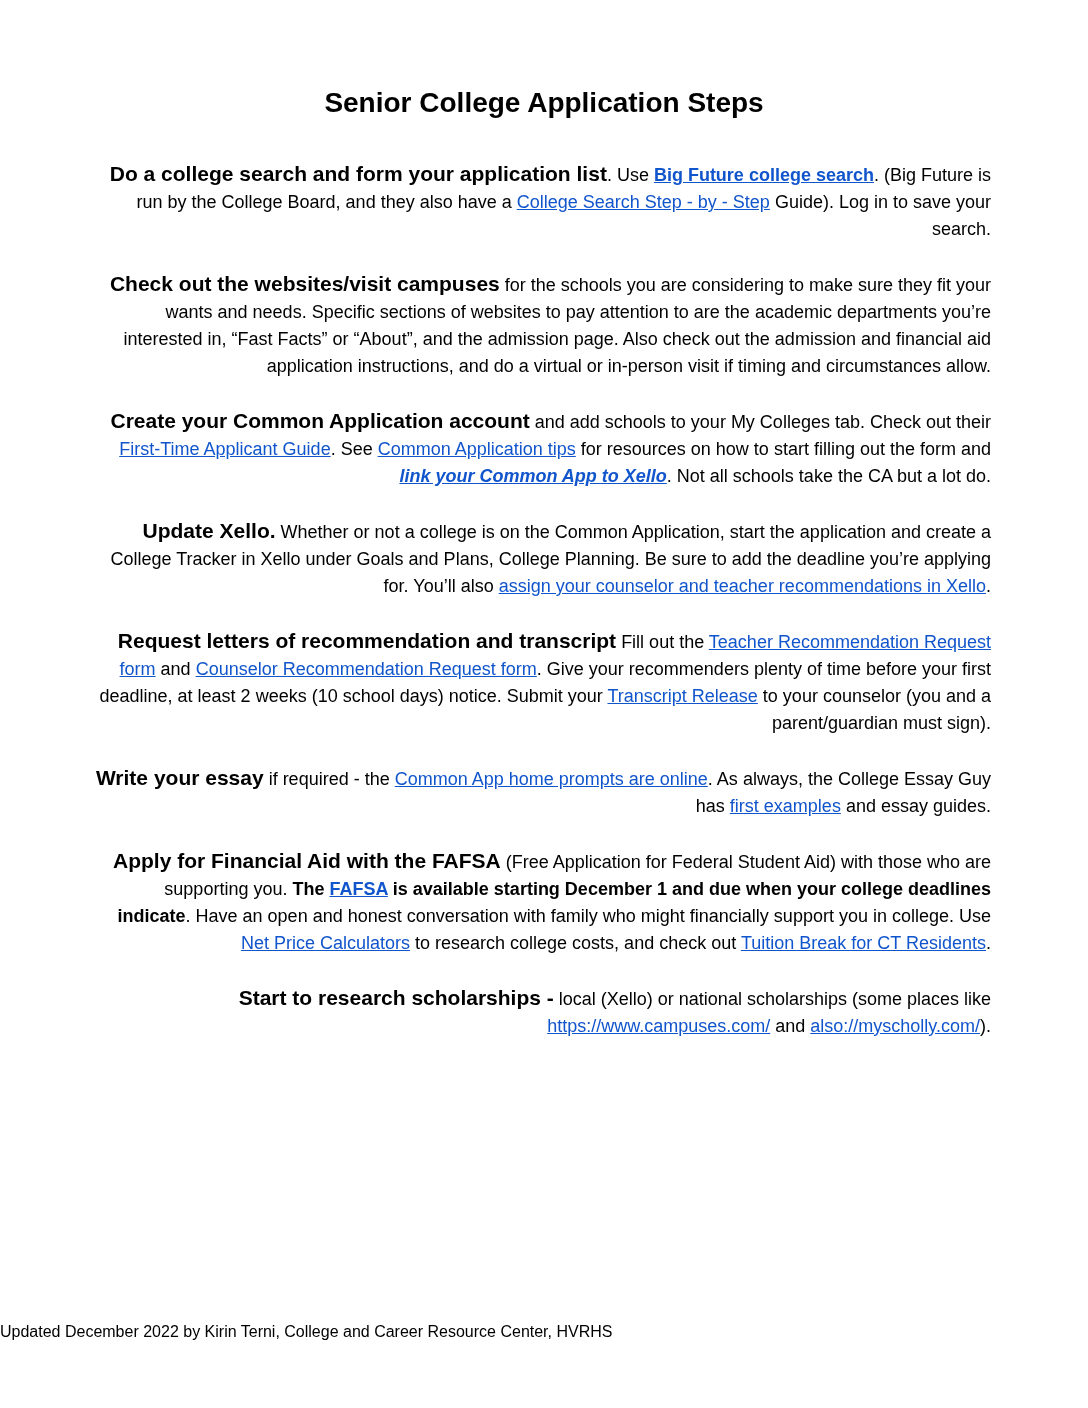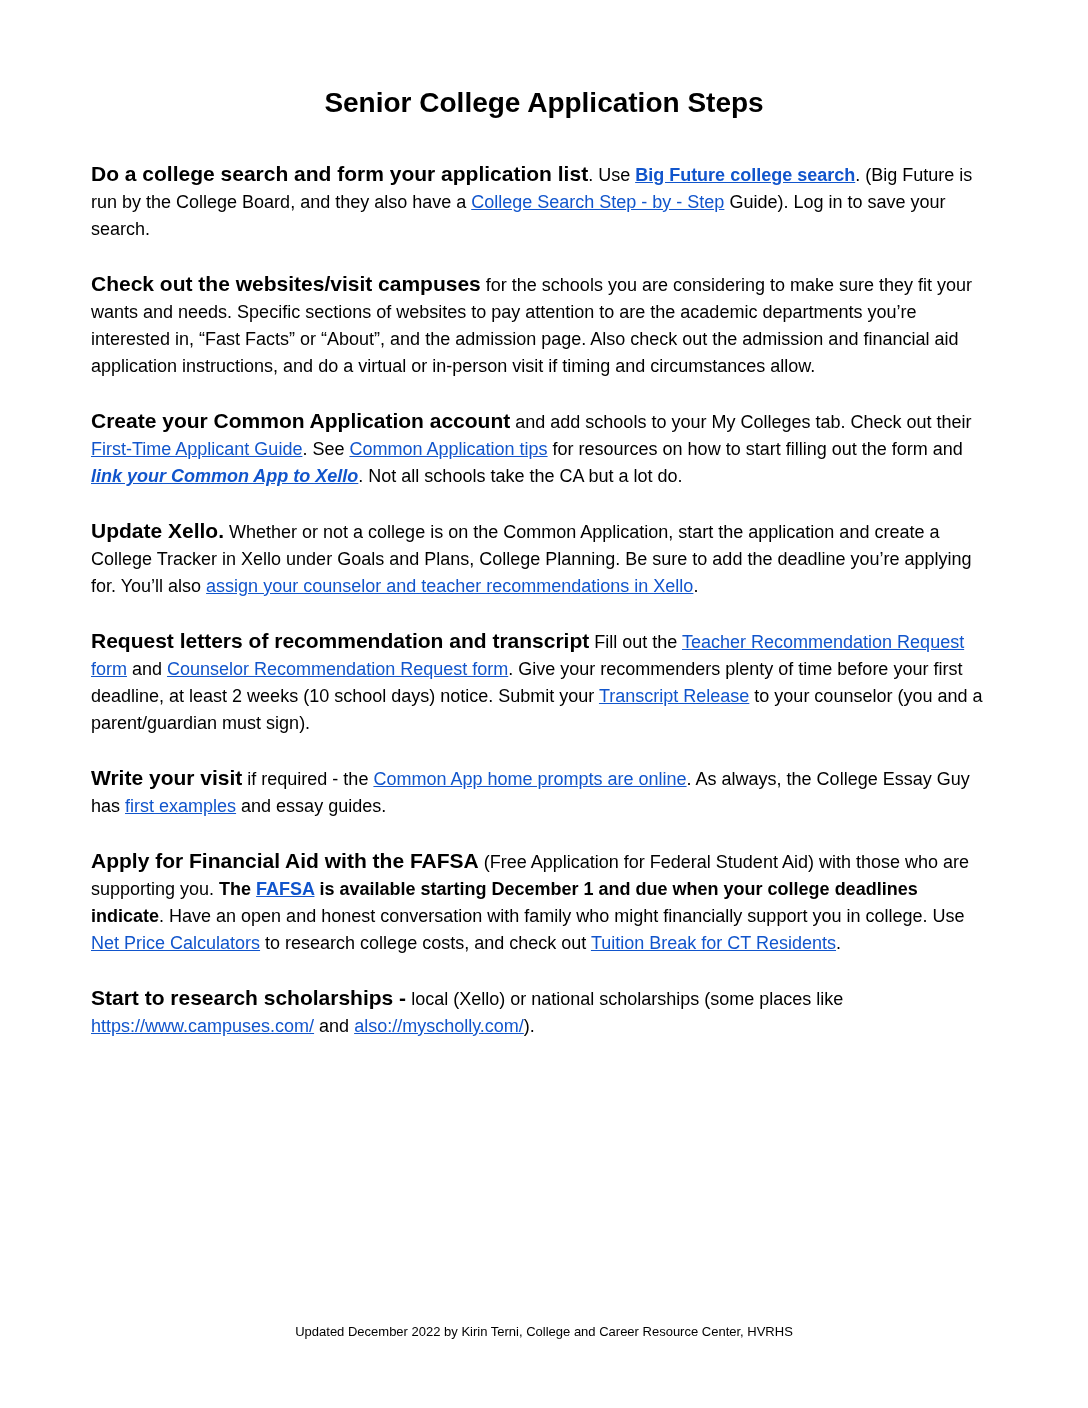--- a/index.html
+++ b/index.html
@@ -20,52 +20,52 @@
     line-height: 34px;
     font-weight: bold;
   }
   .content {
     padding: 40px 97px 0 91px;
   }
   .para {
     margin: 0 0 27px 0;
     font-size: 18px;
     line-height: 27px;
+    text-align: right;
   }
   .run-h {
     font-size: 21px;
     font-weight: bold;
   }
   .run-b { font-weight: bold; }
   a.run-a, a.run-ab, a.run-abi {
     color: #1155cc;
     text-decoration: underline;
     cursor: pointer;
   }
   a.run-ab { font-weight: bold; }
   a.run-abi { font-weight: bold; font-style: italic; }
   .footer {
     position: absolute;
     top: 1322px;
     left: 0;
     right: 0;
-    text-align: center;
-    font-size: 13px;
+    font-size: 16px;
     line-height: 19px;
   }
 </style>
 </head>
 <body>
 
 <div class="page">
   <h1 class="title">Senior College Application Steps</h1>
   <div class="content">
       <p class="para"><span class="run-h">Do a college search and form your application list</span><span class="run-t">. Use </span><a class="run-ab" href="#">Big Future college search</a><span class="run-t">. (Big Future is run by the College Board, and they also have a </span><a class="run-a" href="#">College Search Step - by - Step</a><span class="run-t"> Guide). Log in to save your search.</span></p>
       <p class="para"><span class="run-h">Check out the websites/visit campuses</span><span class="run-t"> for the schools you are considering to make sure they fit your wants and needs. Specific sections of websites to pay attention to are the academic departments you’re interested in, “Fast Facts” or “About”, and the admission page. Also check out the admission and financial aid application instructions, and do a virtual or in-person visit if timing and circumstances allow.</span></p>
       <p class="para"><span class="run-h">Create your Common Application account</span><span class="run-t"> and add schools to your My Colleges tab. Check out their </span><a class="run-a" href="#">First-Time Applicant Guide</a><span class="run-t">. See </span><a class="run-a" href="#">Common Application tips</a><span class="run-t"> for resources on how to start filling out the form and </span><a class="run-abi" href="#">link your Common App to Xello</a><span class="run-t">. Not all schools take the CA but a lot do.</span></p>
       <p class="para"><span class="run-h">Update Xello.</span><span class="run-t"> Whether or not a college is on the Common Application, start the application and create a College Tracker in Xello under Goals and Plans, College Planning. Be sure to add the deadline you’re applying for. You’ll also </span><a class="run-a" href="#">assign your counselor and teacher recommendations in Xello</a><span class="run-t">.</span></p>
       <p class="para"><span class="run-h">Request letters of recommendation and transcript</span><span class="run-t"> Fill out the </span><a class="run-a" href="#">Teacher Recommendation Request form</a><span class="run-t"> and </span><a class="run-a" href="#">Counselor Recommendation Request form</a><span class="run-t">. Give your recommenders plenty of time before your first deadline, at least 2 weeks (10 school days) notice. Submit your </span><a class="run-a" href="#">Transcript Release</a><span class="run-t"> to your counselor (you and a parent/guardian must sign).</span></p>
-      <p class="para"><span class="run-h">Write your visit</span><span class="run-t"> if required - the </span><a class="run-a" href="#">Common App home prompts are online</a><span class="run-t">. As always, the College Essay Guy has </span><a class="run-a" href="#">first examples</a><span class="run-t"> and essay guides.</span></p>
+      <p class="para"><span class="run-h">Write your essay</span><span class="run-t"> if required - the </span><a class="run-a" href="#">Common App home prompts are online</a><span class="run-t">. As always, the College Essay Guy has </span><a class="run-a" href="#">first examples</a><span class="run-t"> and essay guides.</span></p>
       <p class="para"><span class="run-h">Apply for Financial Aid with the FAFSA</span><span class="run-t"> (Free Application for Federal Student Aid) with those who are supporting you. </span><span class="run-b">The </span><a class="run-ab" href="#">FAFSA</a><span class="run-b"> is available starting December 1 and due when your college deadlines indicate</span><span class="run-t">. Have an open and honest conversation with family who might financially support you in college. Use </span><a class="run-a" href="#">Net Price Calculators</a><span class="run-t"> to research college costs, and check out </span><a class="run-a" href="#">Tuition Break for CT Residents</a><span class="run-t">.</span></p>
       <p class="para"><span class="run-h">Start to research scholarships -</span><span class="run-t"> local (Xello) or national scholarships (some places like </span><a class="run-a" href="#">https://www.campuses.com/</a><span class="run-t"> and </span><a class="run-a" href="#">also://myscholly.com/</a><span class="run-t">).</span></p>
     </div>
   <div class="footer">Updated December 2022 by Kirin Terni, College and Career Resource Center, HVRHS</div>
 </div>
 
 </body></html>

